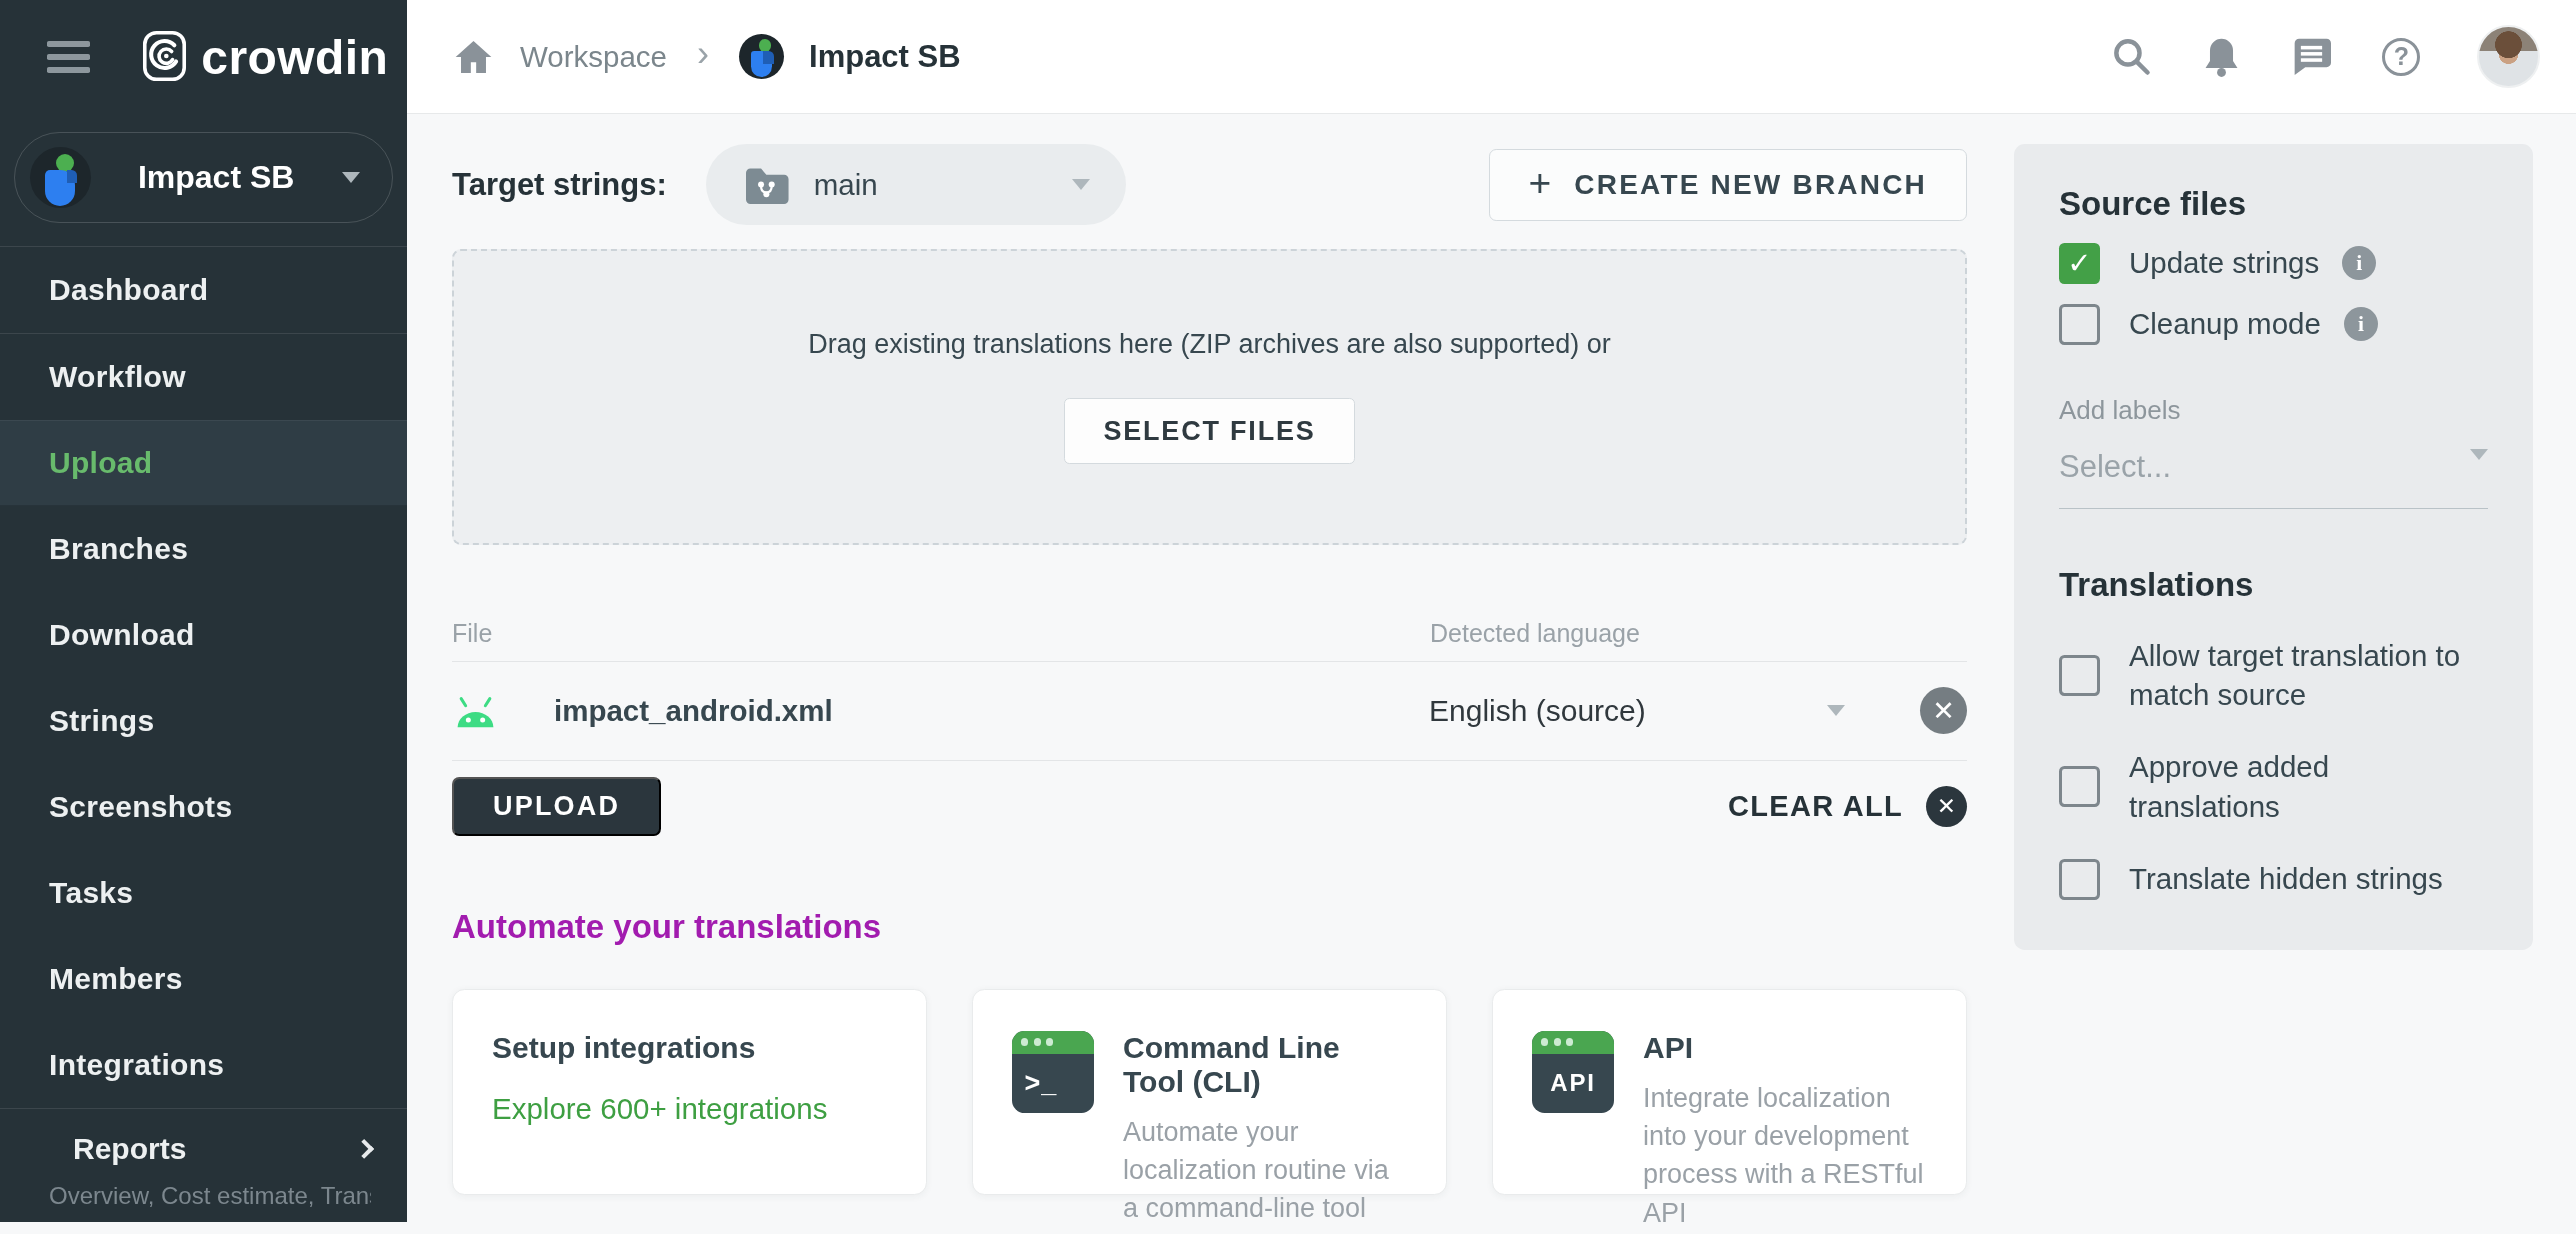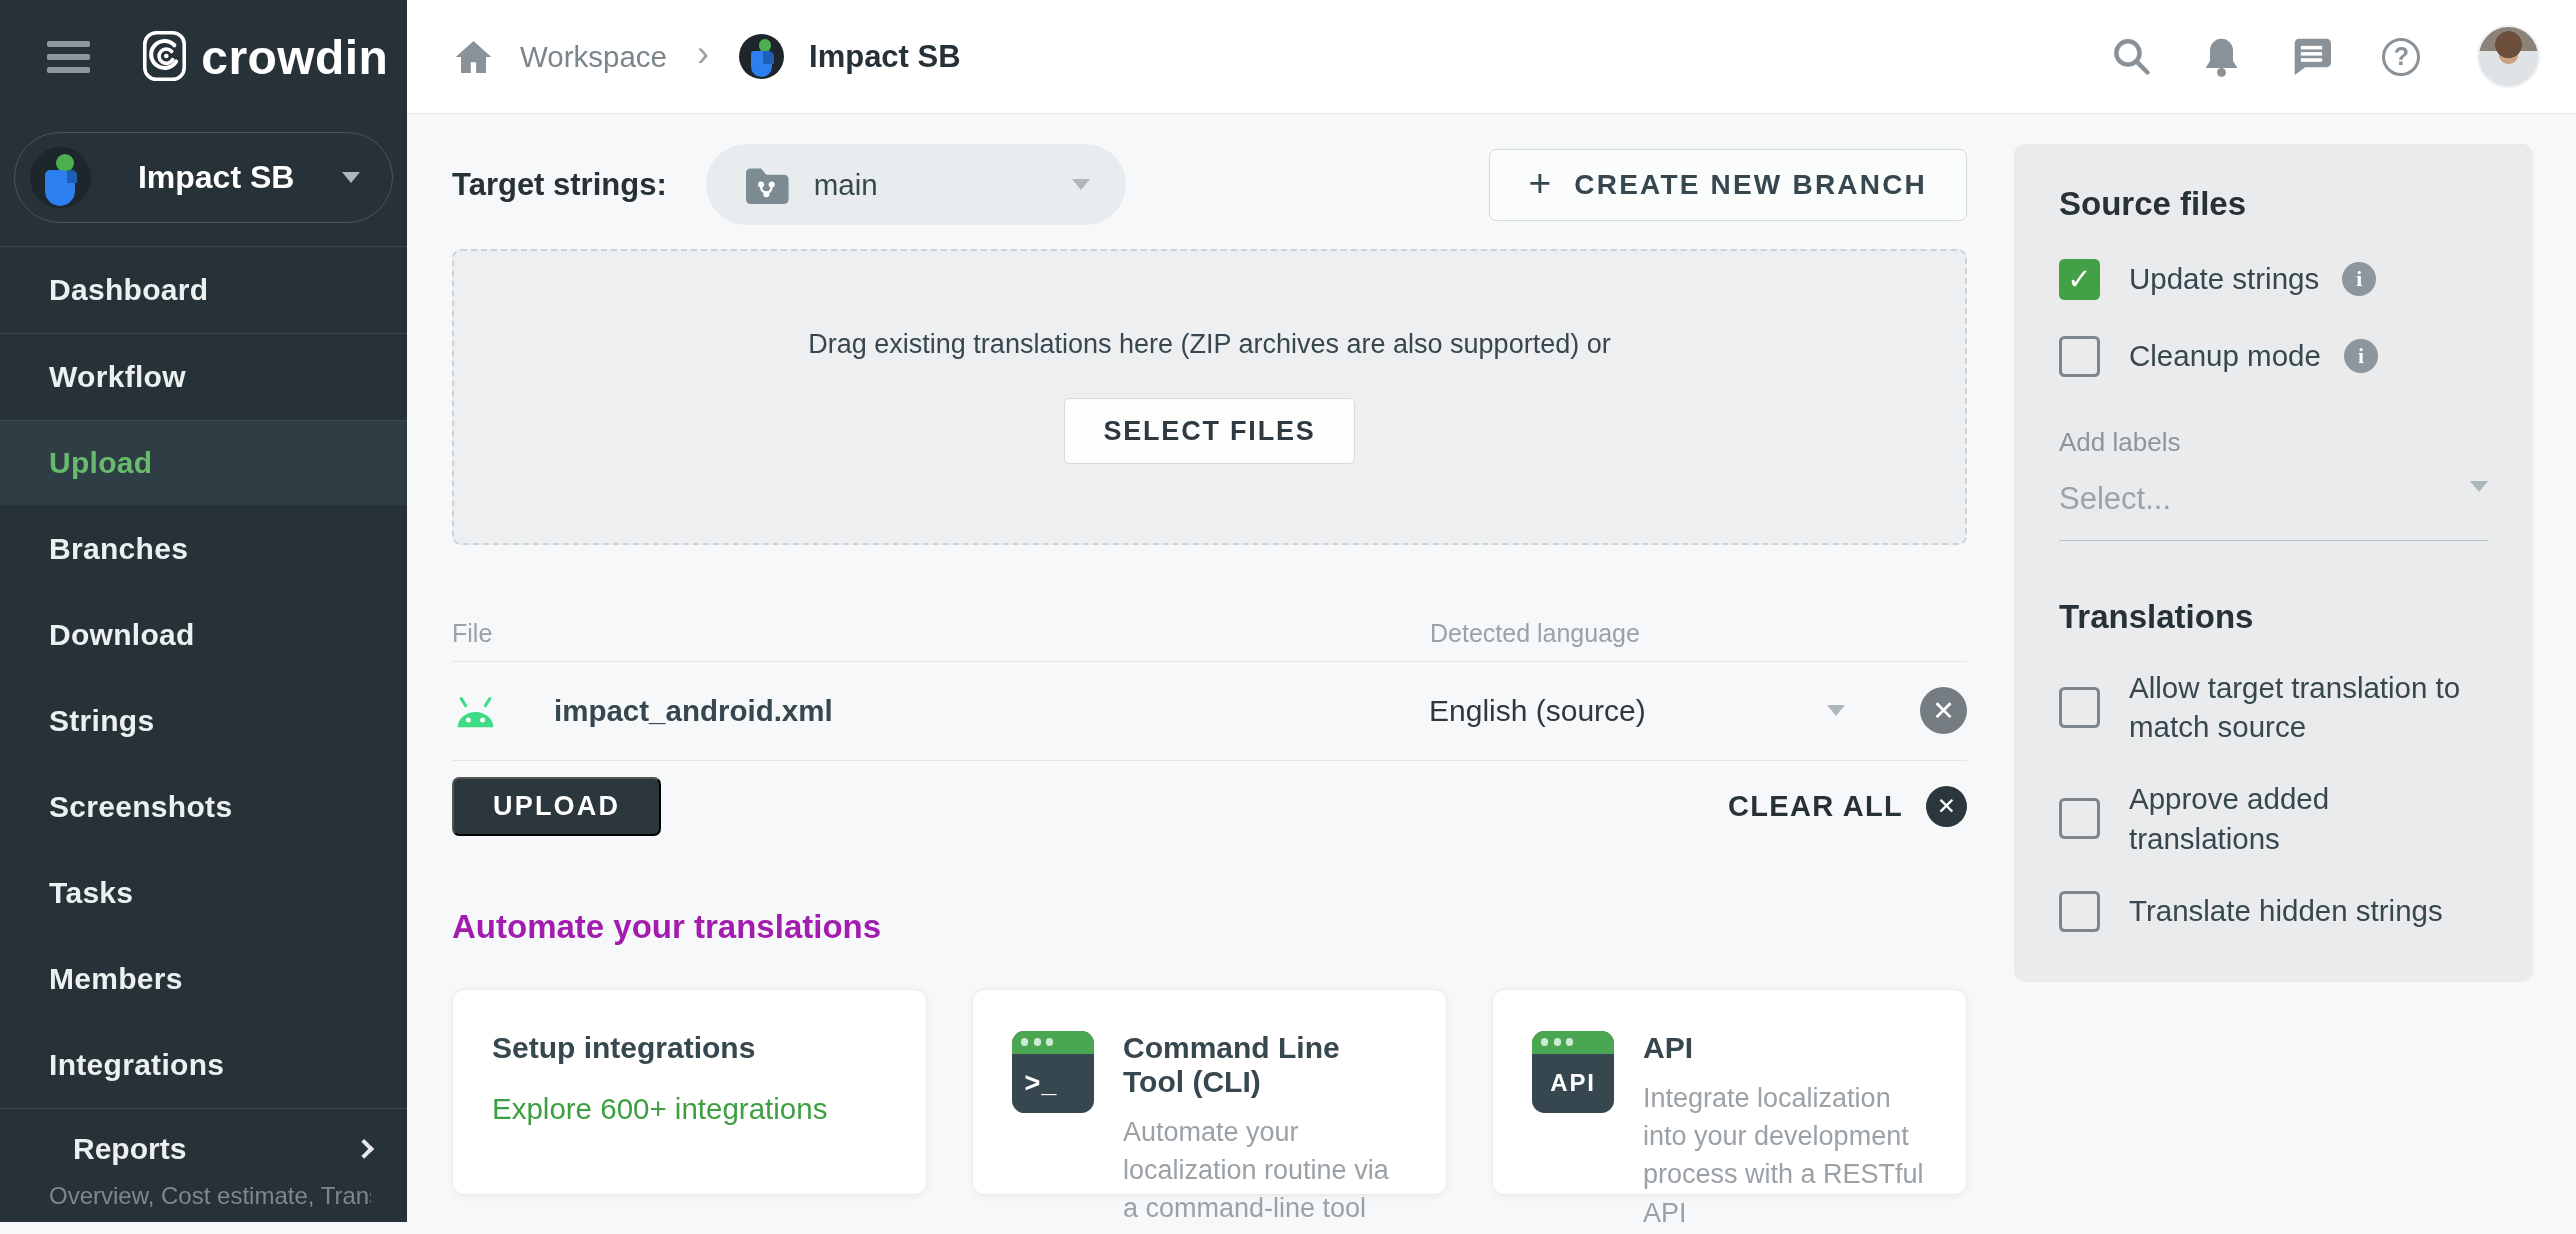--- a/index.html
+++ b/index.html
@@ -110,21 +110,21 @@
   .app-window .bar { height:23px; background:#4aa650; display:flex; align-items:center; gap:5.4px; padding-left:9px; }
   .app-window .bar i { width:7.2px; height:7.2px; border-radius:50%; background:#cdebd2; }
   .app-window .body { height:59px; display:flex; align-items:center; color:#fff; font-weight:bold; }
   .app-window .body.cli { padding-left:12.5px; font-size:27px; letter-spacing:0.9px; }
   .app-window .body.api { justify-content:center; font-size:24px; letter-spacing:1.8px; }
   .card-desc { margin-top:14.3px; font-size:27px; color:#9aa1a7; line-height:1.42; max-width:429px; }
 
   
   .panel { width:519px; min-width:519px; background:#e9ebed; border-radius:10.7px; padding:41px 45px 50px 45px; }
   .panel h2 { font-size:33px; font-weight:bold; color:#263238; }
-  .opt-row { display:flex; align-items:center; margin-top:36px; }
+  .opt-row { display:flex; align-items:center; margin-top:20px; }
   .cbox { width:41px; height:41px; border-radius:5.4px; flex:none; }
   .cbox.unchecked { border:3.6px solid #7d868c; background:transparent; }
   .cbox.checked { background:#43a047; color:#fff; display:flex; align-items:center; justify-content:center; font-size:29px; font-weight:bold; }
   .cbox.checked:after { content:"✓"; }
   .opt-label { font-size:29.5px; color:#37474f; margin-left:29px; line-height:1.35; }
   .info-dot { width:34px; height:34px; border-radius:50%; background:#8d969c; color:#fff; display:flex; align-items:center; justify-content:center; font-size:21.5px; font-weight:bold; margin-left:23px; flex:none; font-family:"Liberation Serif","DejaVu Serif",serif; }
   .info-dot:after { content:"i"; }
   .add-labels { margin-top:50px; font-size:26px; color:#8d969c; }
   .labels-select { margin-top:23px; display:flex; align-items:flex-start; justify-content:space-between; border-bottom:1.8px solid #b9c2c7; padding-bottom:23px; cursor:pointer; }
   .labels-placeholder { font-size:31px; color:#9aa3a9; }

